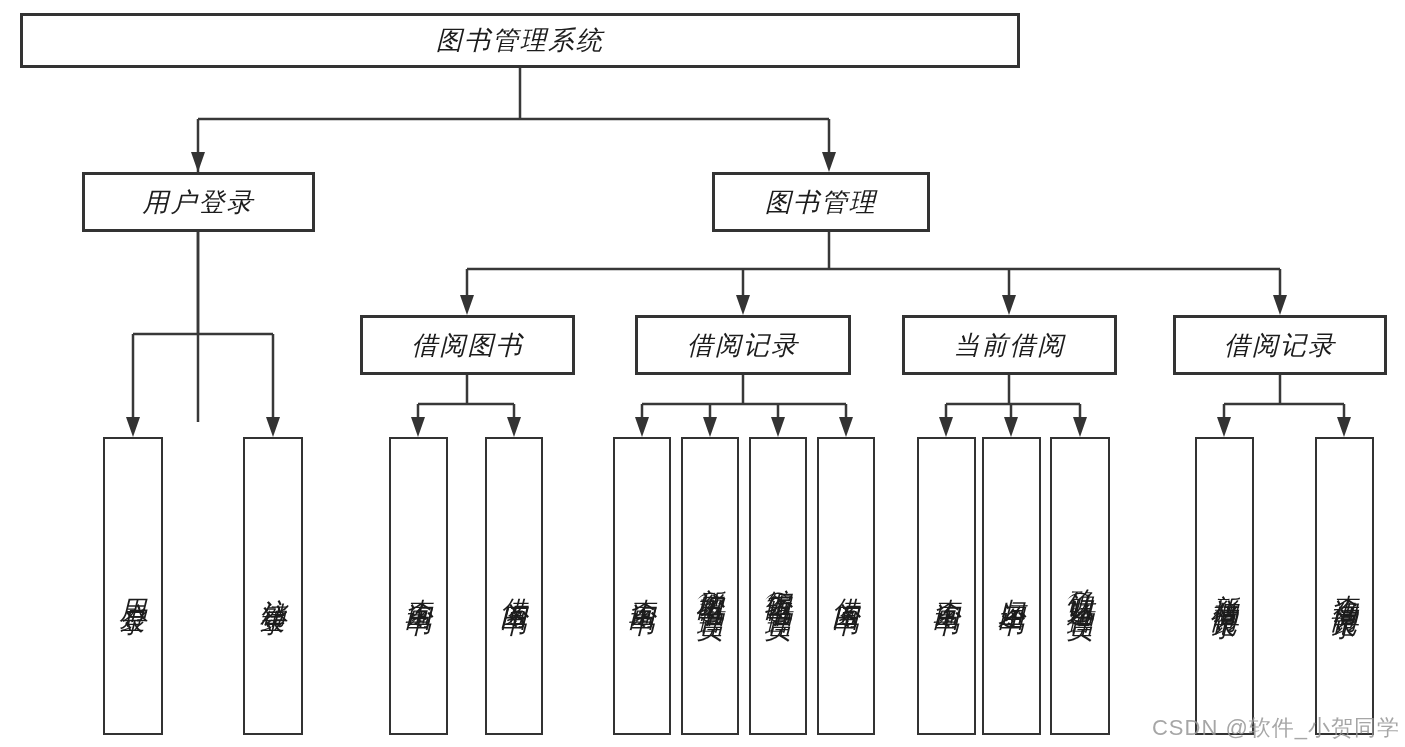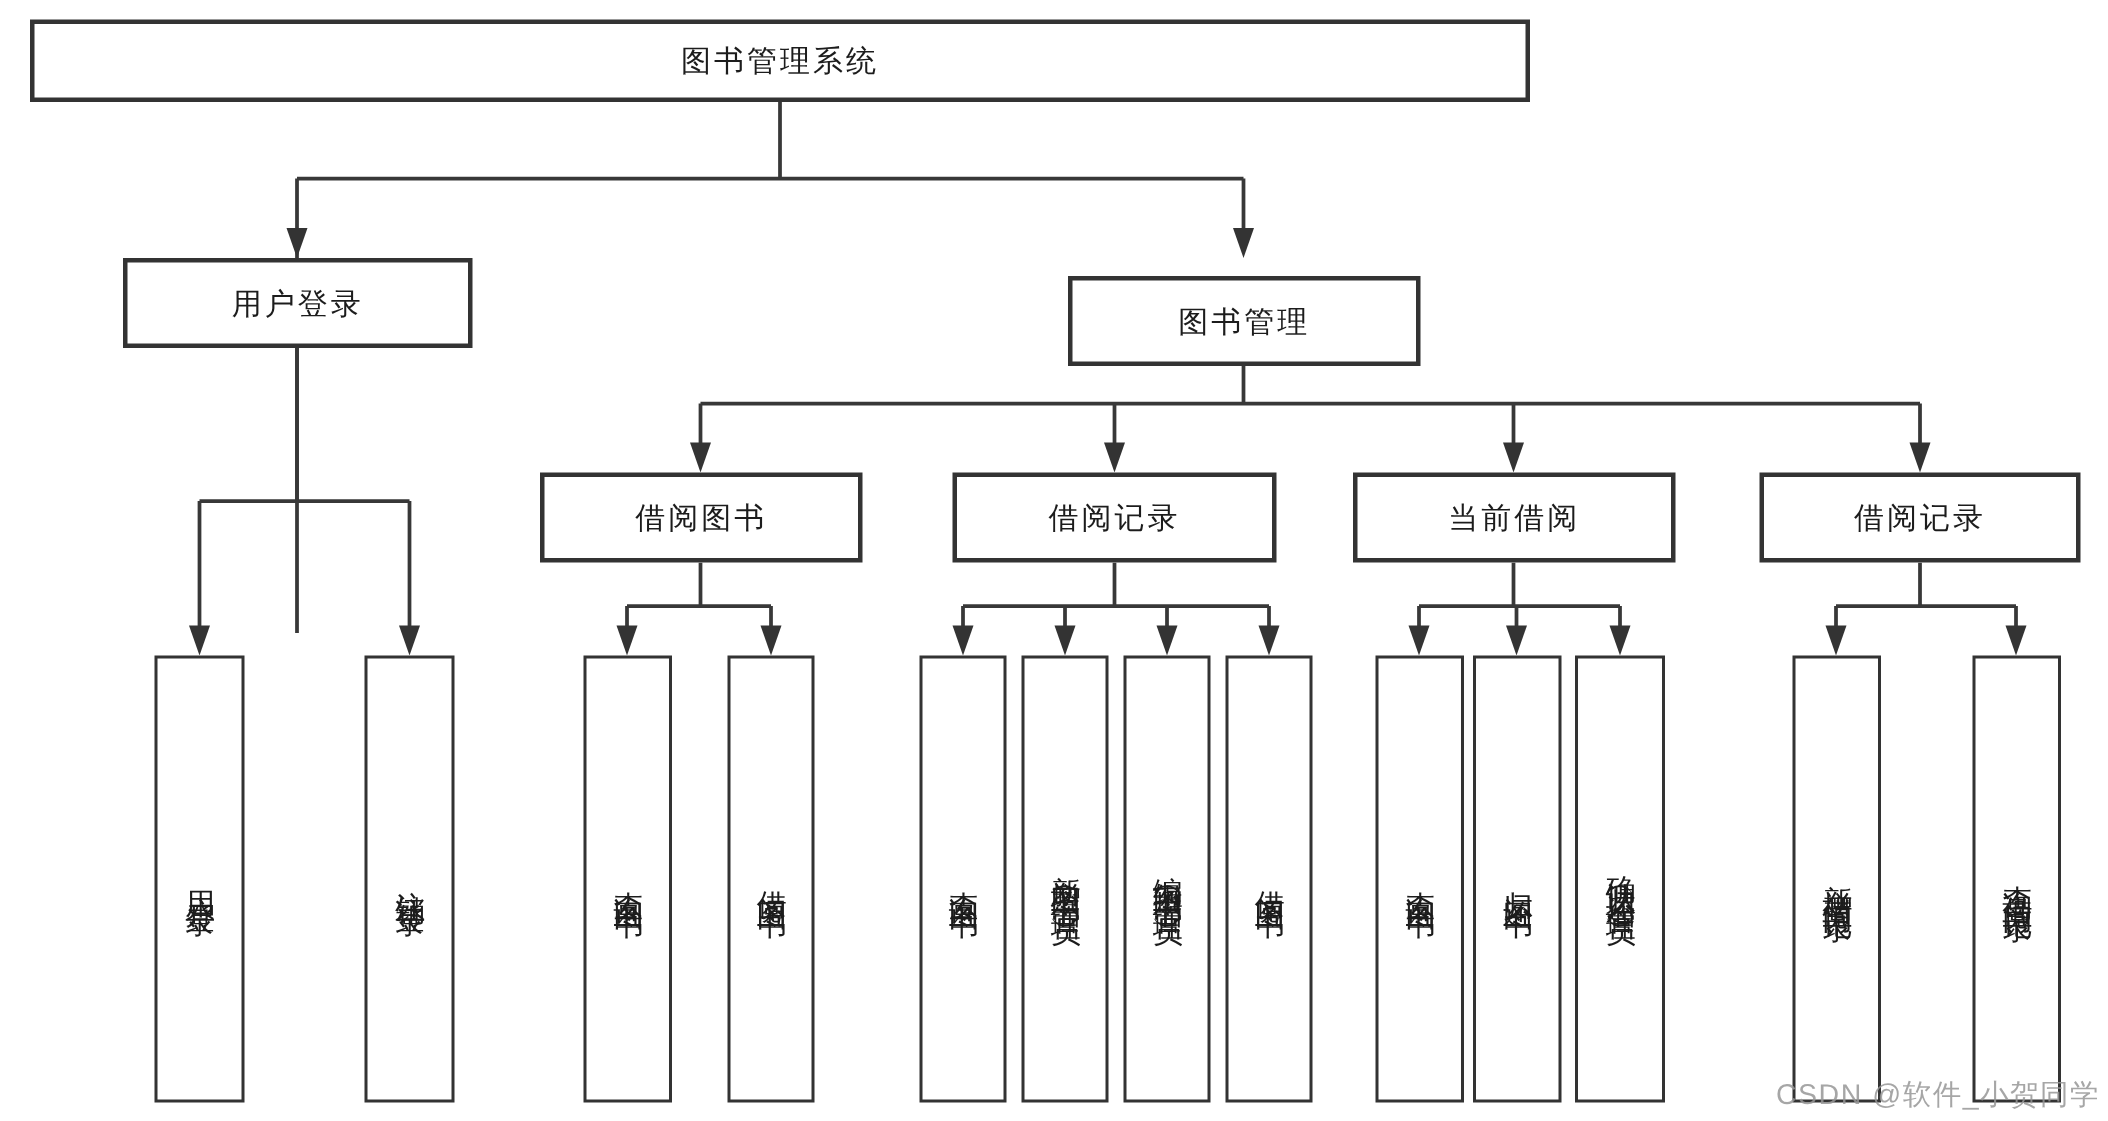--- a/index.html
+++ b/index.html
@@ -4,30 +4,30 @@
 <style>
   html,body{margin:0;padding:0;background:#ffffff;}
   .stage{
     position:relative;width:1405px;height:747px;background:#ffffff;
     font-family:"Liberation Sans","DejaVu Sans",sans-serif;overflow:hidden;
   }
   svg.wires{position:absolute;left:0;top:0;z-index:0;}
   .node{
     position:absolute;background:#ffffff;border:3px solid #333333;
     box-sizing:border-box;display:flex;align-items:center;justify-content:center;
-    z-index:1;color:#1c1c1c;font-size:20px;letter-spacing:2px;
+    z-index:1;color:#1c1c1c;font-size:26px;letter-spacing:2px;font-style:italic;
   }
   .node.leaf{border-width:2.5px;}
   .node.leaf .lbl{
     writing-mode:vertical-rl;text-orientation:mixed;
     letter-spacing:4px;line-height:1;white-space:nowrap;
   }
   .watermark{
     position:absolute;right:5px;bottom:4px;z-index:2;
-    font-size:19px;color:rgba(150,150,150,0.85);letter-spacing:1px;
+    font-size:22px;color:rgba(150,150,150,0.85);letter-spacing:1px;
   }
 </style>
 </head>
 <body>
 
 <div class="stage">
 
   <svg class="wires" width="1405" height="747" viewBox="0 0 1405 747">
     <g stroke="#383838" stroke-width="2.5" fill="none">
       <path d="M520 68 V119 M198 119 H829 M198 119 V422 M829 119 V158" stroke-dasharray="none"></path>
@@ -61,21 +61,21 @@
     </g>
   </svg>
 
   <div class="node" style="left:20px;top:13px;width:1000px;height:55px">
     <span class="lbl">图书管理系统</span>
   </div>
 
   <div class="node" style="left:82px;top:172px;width:233px;height:60px">
     <span class="lbl">用户登录</span>
   </div>
-  <div class="node" style="left:712px;top:184px;width:235px;height:60px">
+  <div class="node" style="left:712px;top:172px;width:218px;height:60px">
     <span class="lbl">图书管理</span>
   </div>
 
   <div class="node" style="left:360px;top:315px;width:215px;height:60px">
     <span class="lbl">借阅图书</span>
   </div>
   <div class="node" style="left:635px;top:315px;width:216px;height:60px">
     <span class="lbl">借阅记录</span>
   </div>
   <div class="node" style="left:1173px;top:315px;width:214px;height:60px">

